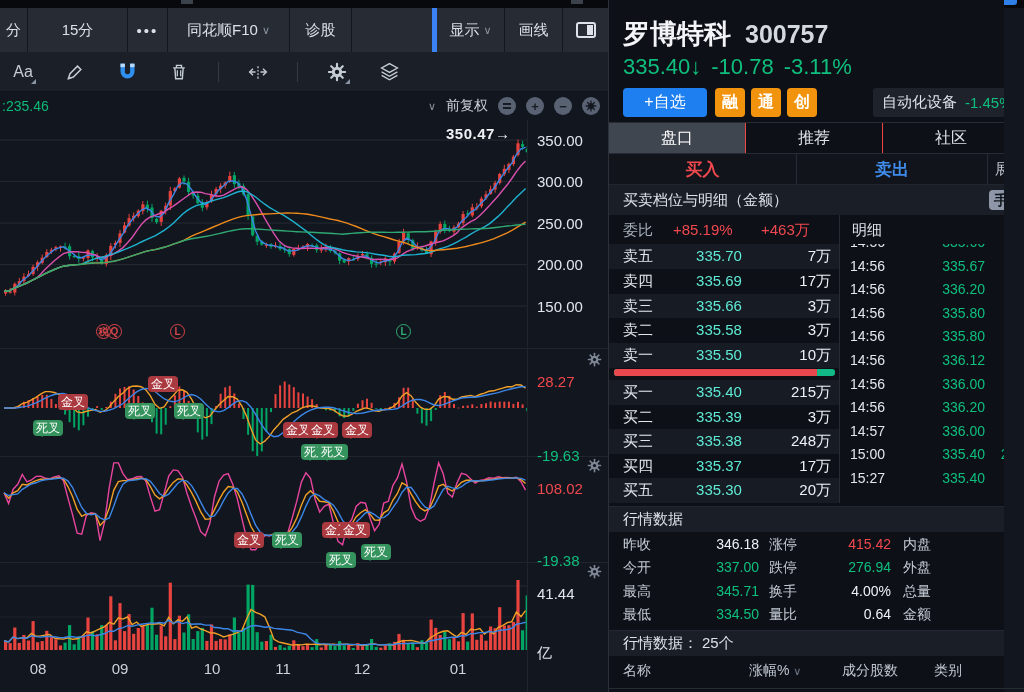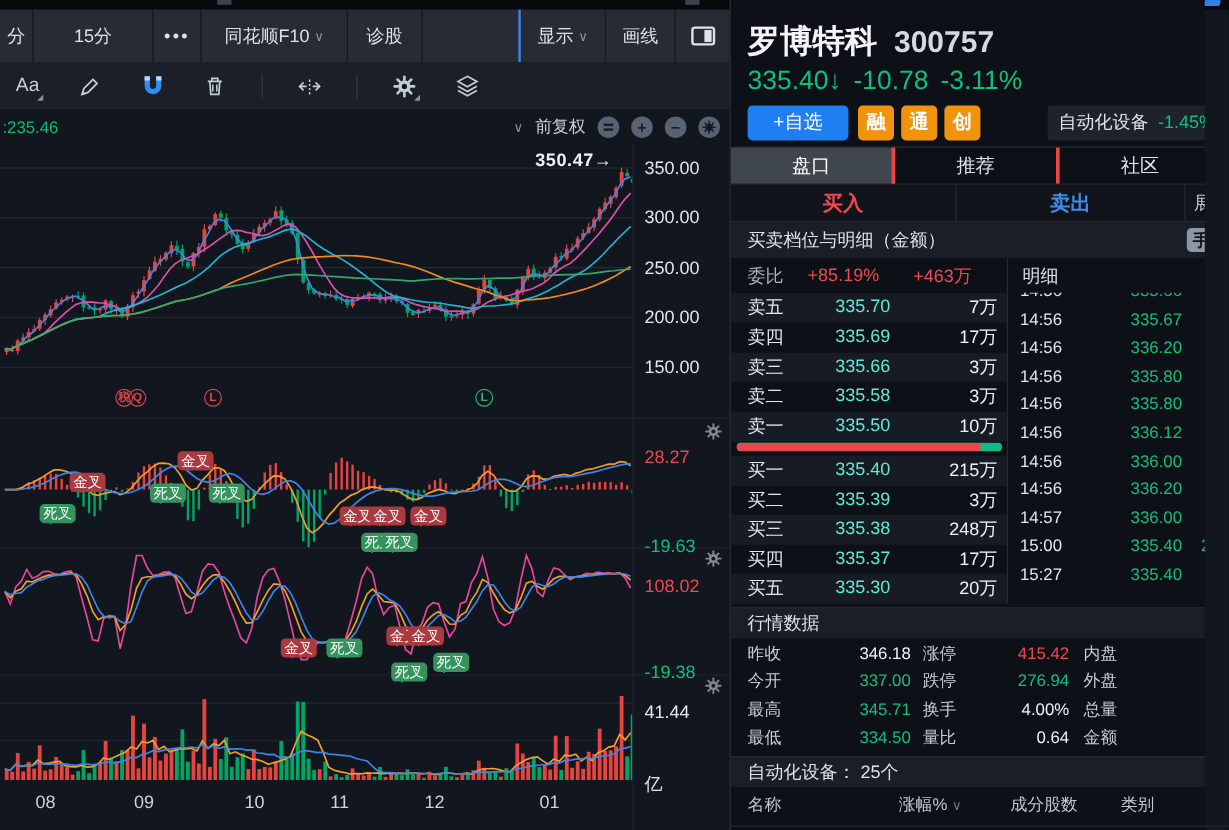--- a/index.html
+++ b/index.html
@@ -50,21 +50,21 @@
   #right{left:608px;top:0;width:396px;height:692px;background:#0d1117;border-left:1px solid #2b303a;overflow:hidden;}
   #stockname{left:14px;top:16px;font-size:27px;font-weight:bold;color:#f2f4f7;}
   #stockcode{margin-left:14px;font-weight:bold;color:#d4d9e0;font-size:25px;}
   #priceline{left:14px;top:54px;font-size:22px;color:#0fbf7d;}
   #priceline span{margin-right:10px;}
   .btn-watch{left:14px;top:88px;width:84px;height:29px;background:#1e80f0;border-radius:4px;color:#fff;font-size:16px;display:flex;align-items:center;justify-content:center;cursor:pointer;}
   .obadge{top:88px;width:30px;height:29px;background:#f2930d;border-radius:4px;color:#fff;font-size:16px;font-weight:bold;display:flex;align-items:center;justify-content:center;cursor:pointer;}
   #sectorbox{left:264px;top:88px;height:29px;background:#1d222b;border-radius:3px;display:flex;align-items:center;padding:0 9px;font-size:15px;width:160px;cursor:pointer;}
   #sectorbox .pct{color:#0fbf7d;margin-left:8px;}
   #tabs{left:0;top:122px;width:416px;height:32px;display:flex;border-top:1px solid #262b34;border-bottom:1px solid #262b34;background:#0d1016;}
-  .tab{width:137px;display:flex;align-items:center;justify-content:center;font-size:16px;color:#dfe3e9;border-right:3px solid #ef4444;cursor:pointer;}
+  .tab{width:137px;display:flex;align-items:center;justify-content:center;font-size:16px;color:#dfe3e9;border-right:1px solid #ef4444;cursor:pointer;}
   .tab.active{background:#40464f;color:#fff;}
   #tradetabs{left:0;top:154px;width:416px;height:31px;display:flex;border-bottom:1px solid #20252e;background:#11141a;}
   .ttab{display:flex;align-items:center;justify-content:center;font-size:17px;font-weight:bold;border-right:1px solid #262b34;cursor:pointer;}
   #buytab{width:193px;color:#f0484e;}
   #selltab{width:196px;color:#3f8ceb;}
   #expandtab{flex:1;color:#c3c9d3;font-weight:normal;font-size:15px;justify-content:flex-start;padding-left:7px;border-right:none;white-space:nowrap;}
   #obtitle{left:0;top:185px;width:416px;height:30px;background:#191e27;display:flex;align-items:center;font-size:15px;color:#dde1e8;padding-left:14px;}
   .handbadge{position:absolute;top:190px;width:24px;height:20px;background:#8d97a7;border-radius:4px;color:#10141b;font-size:14px;font-weight:bold;text-align:center;line-height:20px;cursor:pointer;}
   #weibirow{left:0;top:215px;width:416px;height:29px;font-size:15px;}
   #weibirow .lbl{position:absolute;left:14px;top:6px;color:#aab2bd;}
@@ -117,21 +117,21 @@
         <span>•••</span>
       </div>
     <div class="tb1" style="width:122px">
         <span>同花顺F10</span>
         <span class="chev">∨</span>
       </div>
     <div class="tb1" style="width:62px">
         <span>诊股</span>
       </div>
     <div class="tb1 noline" style="flex:1"></div>
-    <div class="tb1 noline" style="width:72px;border-left:2px solid #3b82f6">
+    <div class="tb1 noline" style="width:72px;border-left:5px solid #3b82f6">
         <span>显示</span>
         <span class="chev">∨</span>
       </div>
     <div class="tb1 noline" style="width:58px;border-left:1px solid #14171d">
         <span>画线</span>
       </div>
     <div class="tb1 noline" style="width:46px;border-left:1px solid #14171d">
       <span class="paneicon">
           <i></i>
         </span>
@@ -869,21 +869,21 @@
         <span class="qlbl abs" style="left:294px;top:582.8px">总量</span>
         <span class="qval abs cw" style="left:340px;top:582.8px;width:96px">6.03</span>
         <span class="qlbl abs" style="left:14px;top:606.2px">最低</span>
         <span class="qval abs cg" style="left:60px;top:606.2px;width:90px">334.50</span>
         <span class="qlbl abs" style="left:160px;top:606.2px">量比</span>
         <span class="qval abs cw" style="left:206px;top:606.2px;width:76px">0.64</span>
         <span class="qlbl abs" style="left:294px;top:606.2px">金额</span>
         <span class="qval abs cw" style="left:340px;top:606.2px;width:96px">20.47</span>
       </div>
     <div id="sectorsrow" class="abs">
-      <span>自动化设备：</span>
+      <span>行情数据：</span>
         <span style="margin-left:4px">25个</span>
     </div>
     <div id="togglepill"></div>
     <div id="bottomhdrs">
         <span class="bh" style="left:14px">名称</span>
         <span class="bh" style="left:140px">涨幅% <span style="color:#6f7a88;font-size:11px">∨</span></span>
         <span class="bh" style="left:233px">成分股数</span>
         <span class="bh" style="left:325px">类别</span>
       </div>
   </div>

